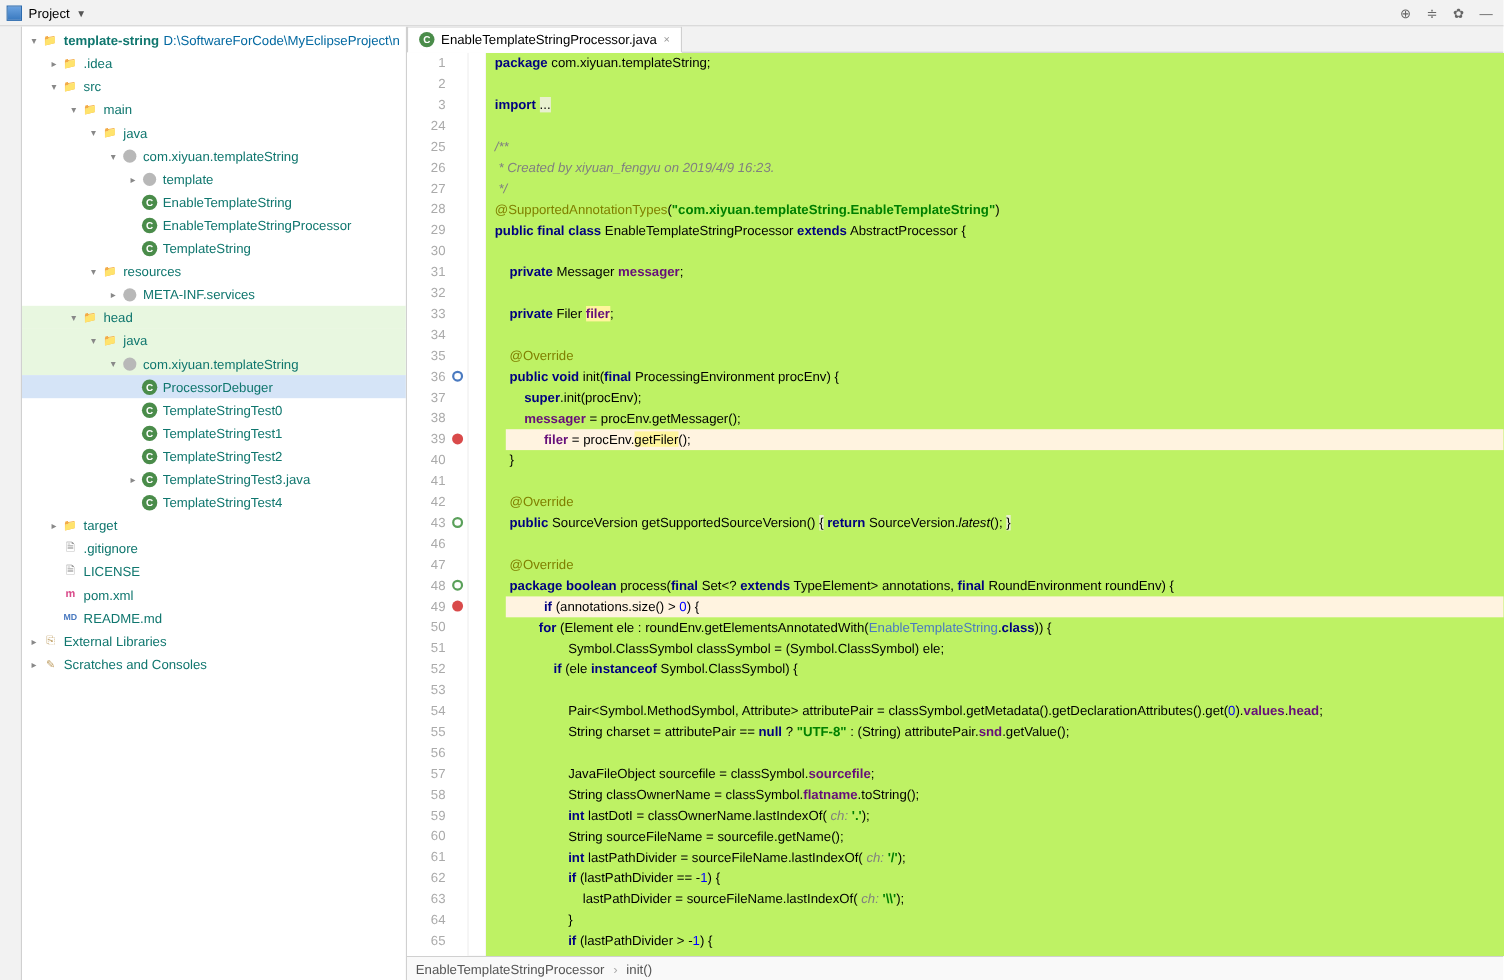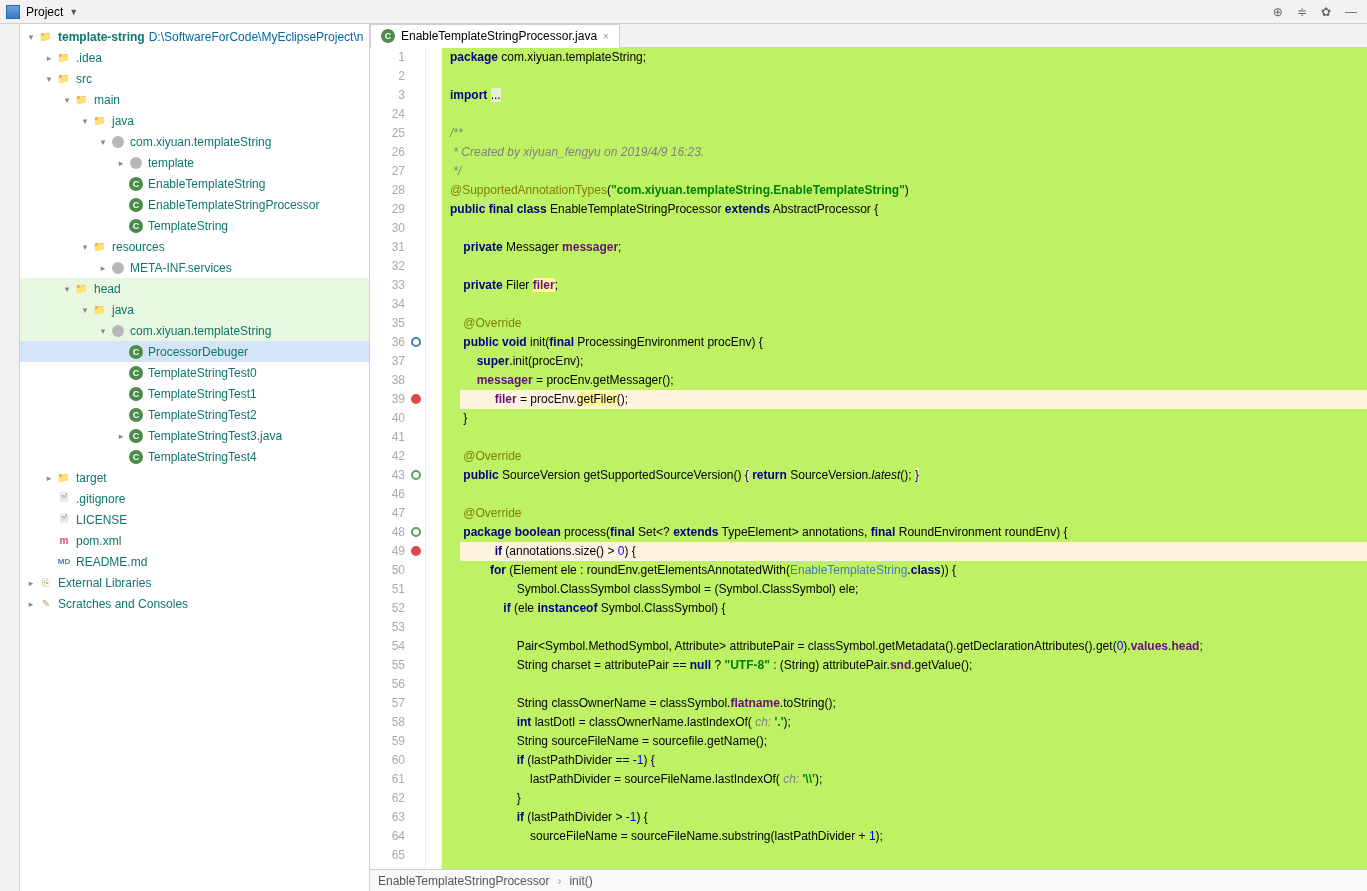--- a/index.html
+++ b/index.html
@@ -378,23 +378,25 @@
           <div class="code-line">    <span class="ann">@Override</span></div>
           <div class="code-line">    <span class="kw">package boolean</span> process(<span class="kw">final</span> Set&lt;? <span class="kw">extends</span> TypeElement&gt; annotations, <span class="kw">final</span> RoundEnvironment roundEnv) {</div>
           <div class="code-line hl">        <span class="kw">if</span> (annotations.size() &gt; <span class="num">0</span>) {</div>
           <div class="code-line">            <span class="kw">for</span> (Element ele : roundEnv.getElementsAnnotatedWith(<span style="color:#4a7ac0">EnableTemplateString</span>.<span class="kw">class</span>)) {</div>
           <div class="code-line">                    Symbol.ClassSymbol classSymbol = (Symbol.ClassSymbol) ele;</div>
           <div class="code-line">                <span class="kw">if</span> (ele <span class="kw">instanceof</span> Symbol.ClassSymbol) {</div>
           <div class="code-line"></div>
           <div class="code-line">                    Pair&lt;Symbol.MethodSymbol, Attribute&gt; attributePair = classSymbol.getMetadata().getDeclarationAttributes().get(<span class="num">0</span>).<span class="fld">values</span>.<span class="fld">head</span>;</div>
           <div class="code-line">                    String charset = attributePair == <span class="kw">null</span> ? <span class="str">"UTF-8"</span> : (String) attributePair.<span class="fld">snd</span>.getValue();</div>
           <div class="code-line"></div>
+          <div class="code-line">                    JavaFileObject sourcefile = classSymbol.<span class="fld">sourcefile</span>;</div>
           <div class="code-line">                    String <span class="ul">classOwnerName</span> = classSymbol.<span class="fld">flatname</span>.toString();</div>
           <div class="code-line">                    <span class="kw">int</span> lastDotI = <span class="ul">classOwnerName</span>.lastIndexOf( <span class="cmt">ch:</span> <span class="str">'.'</span>);</div>
           <div class="code-line">                    String <span class="ul">sourceFileName</span> = sourcefile.getName();</div>
+          <div class="code-line">                    <span class="kw">int</span> <span class="ul">lastPathDivider</span> = <span class="ul">sourceFileName</span>.lastIndexOf( <span class="cmt">ch:</span> <span class="str">'/'</span>);</div>
           <div class="code-line">                    <span class="kw">if</span> (<span class="ul">lastPathDivider</span> == -<span class="num">1</span>) {</div>
           <div class="code-line">                        <span class="ul">lastPathDivider</span> = <span class="ul">sourceFileName</span>.lastIndexOf( <span class="cmt">ch:</span> <span class="str">'\\'</span>);</div>
           <div class="code-line">                    }</div>
           <div class="code-line">                    <span class="kw">if</span> (<span class="ul">lastPathDivider</span> &gt; -<span class="num">1</span>) {</div>
           <div class="code-line">                        <span class="ul">sourceFileName</span> = <span class="ul">sourceFileName</span>.substring(<span class="ul">lastPathDivider</span> + <span class="num">1</span>);</div>
         </div>
     </div>
     <div class="breadcrumb">
       <span>EnableTemplateStringProcessor</span>
       <span class="sep">›</span>

